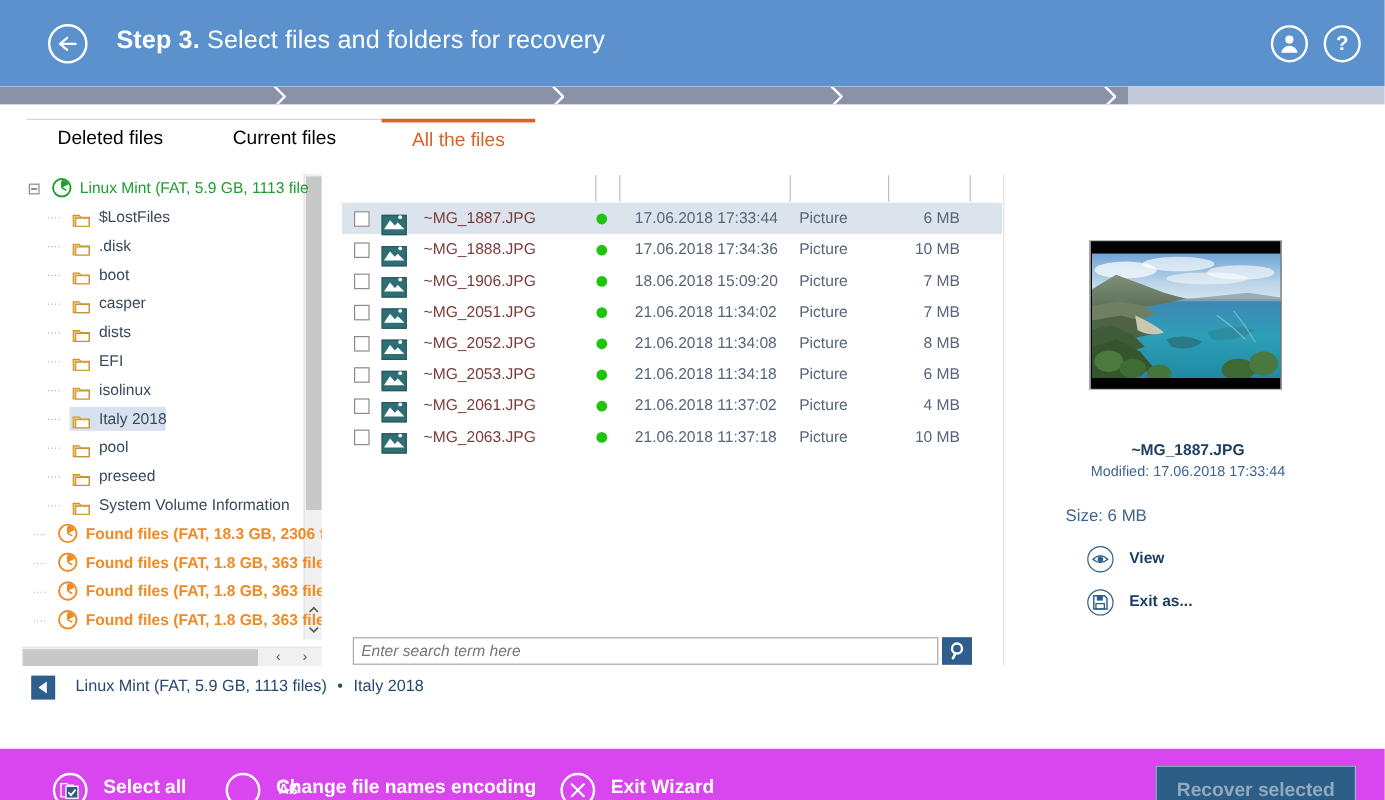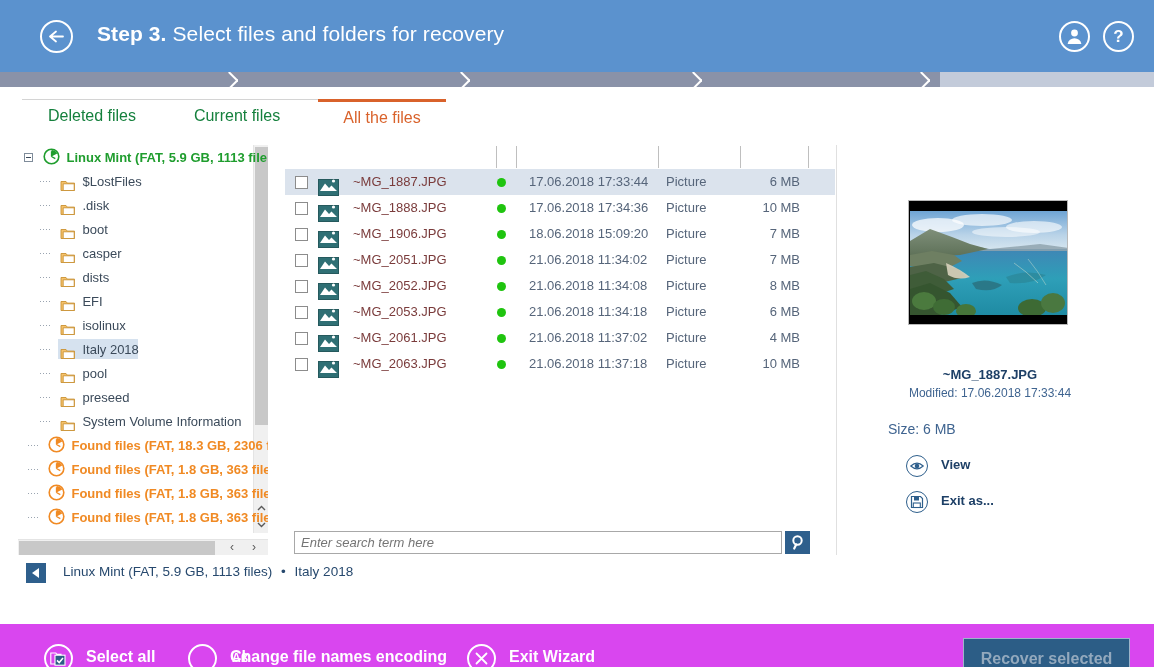--- a/index.html
+++ b/index.html
@@ -103,21 +103,21 @@
     position: absolute;
     left: 0; top: 0; width: 400px; height: 1px;
     background: #d4d4d4;
   }
   .tab {
     position: absolute;
     top: 0;
     height: 33px;
     line-height: 33px;
     font-size: 16px;
-    color: #15803d;
+    color: #000000;
     cursor: pointer;
     text-align: center;
     box-sizing: border-box;
   }
   .tab.active {
     color: #d9622b;
     border-top: 3px solid #d9622b;
     line-height: 31px;
   }
 
@@ -137,21 +137,21 @@
     position: relative;
     height: 24px;
     line-height: 24px;
     white-space: nowrap;
     cursor: pointer;
   }
   .tree-row .label {
     font-size: 13px;
     vertical-align: middle;
   }
-  .tree-row.root .label { color: #1f9d2e; font-weight: bold; }
+  .tree-row.root .label { color: #1f9d2e; font-weight: normal; }
   .tree-row.found .label { color: #f08a24; font-weight: bold; }
   .tree-row.child .label { color: #3b4a5a; }
   .tree-row.selected > .hl {
     position: absolute;
     left: 40px; top: 2px;
     height: 20px;
     background: #d6e2ef;
     z-index: 0;
   }
   .tree-row > * { position: relative; z-index: 1; }

